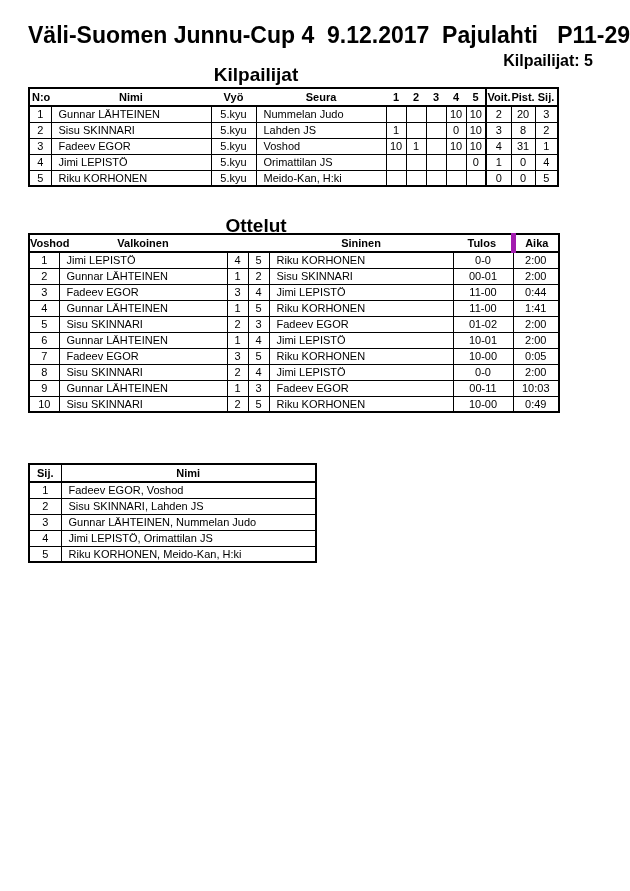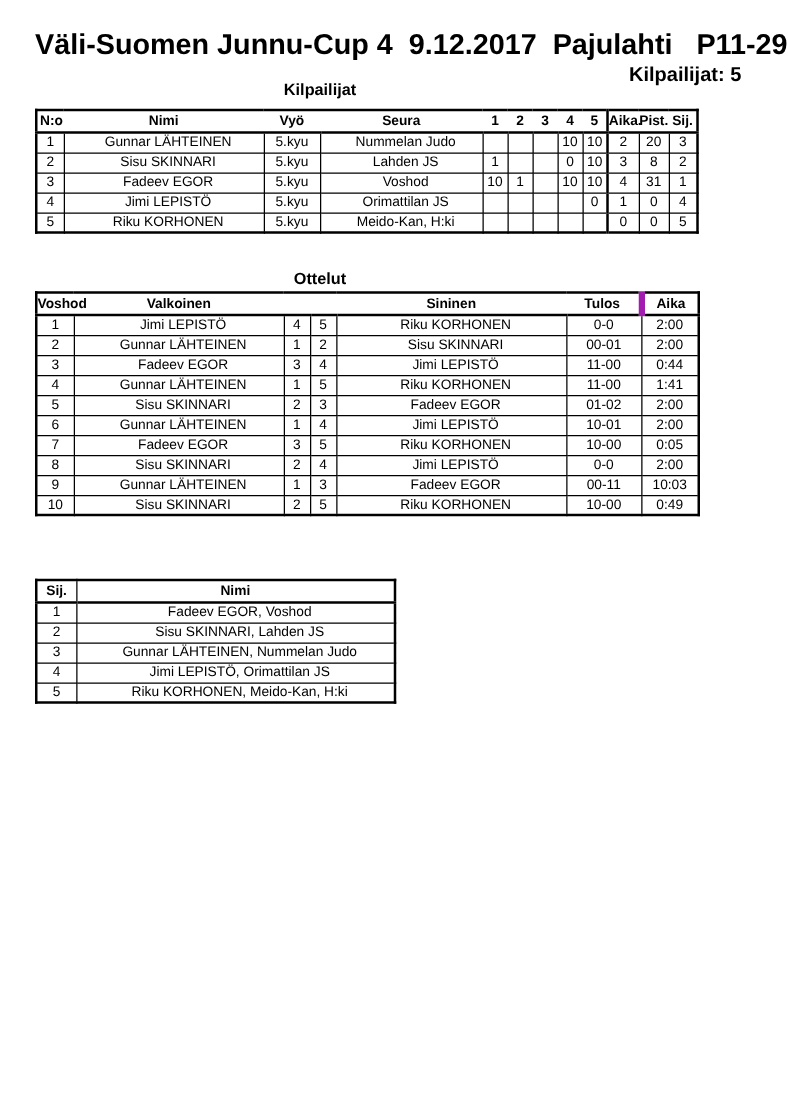--- a/index.html
+++ b/index.html
@@ -12,21 +12,21 @@
   .page-title {
     position:absolute; left:28px; top:22px;
     font-size:23px; font-weight:bold; white-space:pre; color:#000;
   }
   .competitors-note {
     position:absolute; top:52px; right:37px;
     font-size:16px; font-weight:bold;
   }
   .section-heading {
     position:absolute; width:200px; text-align:center;
-    font-size:13px; font-weight:bold; white-space:nowrap;
+    font-size:19px; font-weight:bold; white-space:nowrap;
   }
   #h-kilpailijat { left:156px; top:64px; }
   #h-ottelut    { left:156px; top:215px; }
   #h-tulokset   { left:72px;  top:444px; }
 
   table {
     position:absolute; border-collapse:collapse; table-layout:fixed;
     font-size:11px; color:#000; background:#fff;
     border:2px solid #000;
   }
@@ -42,21 +42,21 @@
   #t3 th { border:1px solid #000; border-bottom:2px solid #000; height:18px; }
   #t2 th.bl { border-left:5px solid #a21caf; }
 
   
   #t1 td, #t2 td, #t3 td { border:1px solid #000; height:16px; }
 
   
   #t1 .tl { border-left:2px solid #000 !important; }
 
   .ac { text-align:center; }
-  .al { text-align:center; padding-left:7px; }
+  .al { text-align:left; padding-left:7px; }
   .h-left { text-align:left; padding-left:2px; }
   .ovf { overflow:visible;margin-left:36px; }
 </style>
 </head>
 <body>
 
 <div class="page">
 
   <div class="page-title">Väli-Suomen Junnu-Cup 4  9.12.2017  Pajulahti   P11-29,8</div>
   <div class="competitors-note">Kilpailijat: 5</div>
@@ -82,21 +82,21 @@
         <tr>
       <th class="h-left ovf">N:o</th>
       <th class="ac">Nimi</th>
       <th class="ac">Vyö</th>
       <th class="ac">Seura</th>
       <th class="ac">1</th>
       <th class="ac">2</th>
       <th class="ac">3</th>
       <th class="ac">4</th>
       <th class="ac">5</th>
-      <th class="ac tl">Aika.</th>
+      <th class="ac tl">Voit.</th>
       <th class="ac">Pist.</th>
       <th class="ac">Sij.</th>
     </tr>
     <tr>
       <td class="ac">1</td>
       <td class="al">Gunnar LÄHTEINEN</td>
       <td class="ac">5.kyu</td>
       <td class="al">Nummelan Judo</td>
       <td class="ac"></td>
       <td class="ac"></td>

